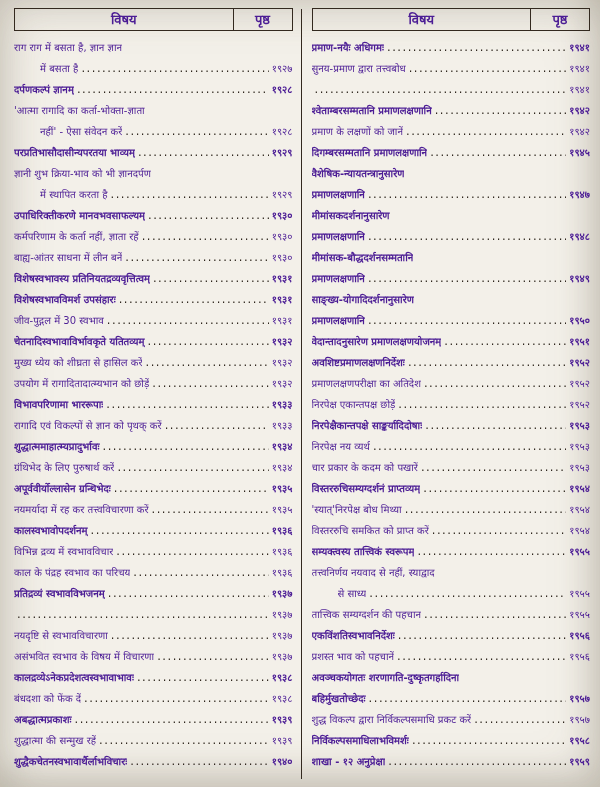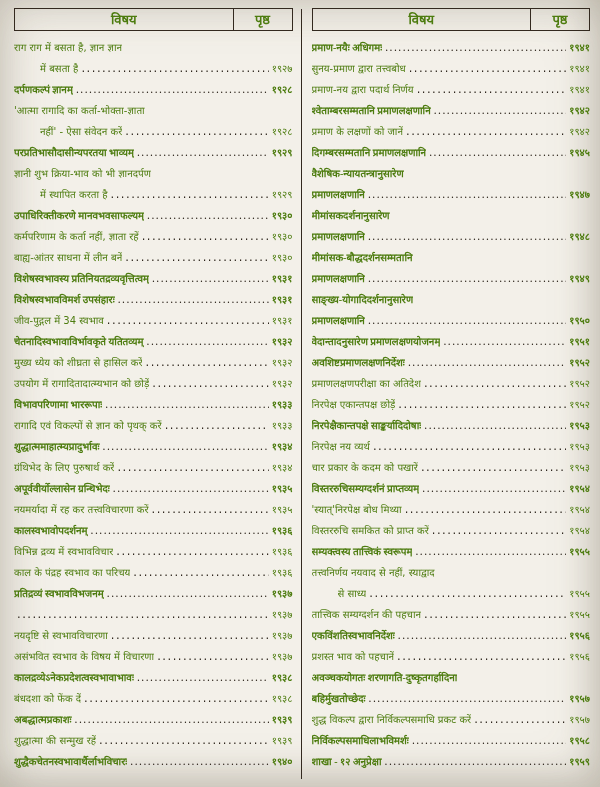--- a/index.html
+++ b/index.html
@@ -8,21 +8,21 @@
     font-family: "DejaVu Sans", sans-serif;
     background: #d9d5cc;
   }
   .sheet {
     width: 600px;
     height: 787px;
     background: #f3f0e9;
     position: relative;
     display: flex;
     padding: 8px 10px 6px 12px;
-    color: #4d7c0f;
+    color: #4c1d95;
     box-shadow:
       inset 0 0 55px rgba(110, 98, 78, 0.18),
       inset -10px -14px 30px rgba(95, 85, 65, 0.20),
       inset 14px 16px 30px rgba(110, 100, 80, 0.10);
     overflow: hidden;
   }
   .col {
     flex: 1 1 0;
     display: flex;
     flex-direction: column;
@@ -50,21 +50,21 @@
     justify-content: center;
     line-height: 1;
   }
   .col-header .subject { flex: 1 1 auto; border-right: 1px solid #33291f; }
   .col-header .page    { flex: 0 0 58px; }
   .entries {
     flex: 1 1 auto;
     font-size: 10px;
     overflow: hidden;
   }
-  .entry.bold { font-weight: bold; font-family: Liberation Serif, serif; }
+  .entry.bold { font-weight: bold; }
   .line {
     display: flex;
     align-items: baseline;
     line-height: 21px;
     height: 21px;
     overflow: hidden;
   }
   .line.indent { padding-left: 26px; text-align: center; }
   .title {
     flex: 0 1 auto;
@@ -175,21 +175,21 @@
         </div>
         <div class="entry bold">
           <div class="line">
             <span class="title">विशेषस्वभावविमर्श उपसंहारः</span>
             <span class="leader"></span>
             <span class="pageno">१९३१</span>
           </div>
         </div>
         <div class="entry">
           <div class="line">
-            <span class="title">जीव-पुद्गल में 34 स्वभाव</span>
+            <span class="title">जीव-पुद्गल में 30 स्वभाव</span>
             <span class="leader"></span>
             <span class="pageno">१९३१</span>
           </div>
         </div>
         <div class="entry bold">
           <div class="line">
             <span class="title">चेतनादिस्वभावाविर्भावकृते यतितव्यम्</span>
             <span class="leader"></span>
             <span class="pageno">१९३२</span>
           </div>
@@ -353,21 +353,20 @@
         </div>
         <div class="entry">
           <div class="line">
             <span class="title">सुनय-प्रमाण द्वारा तत्त्वबोध</span>
             <span class="leader"></span>
             <span class="pageno">१९४१</span>
           </div>
         </div>
         <div class="entry">
           <div class="line">
-            <span class="title">प्रमाण-नय द्वारा पदार्थ निर्णय</span>
             <span class="leader"></span>
             <span class="pageno">१९४१</span>
           </div>
         </div>
         <div class="entry bold">
           <div class="line">
             <span class="title">श्वेताम्बरसम्मतानि प्रमाणलक्षणानि</span>
             <span class="leader"></span>
             <span class="pageno">१९४२</span>
           </div>

